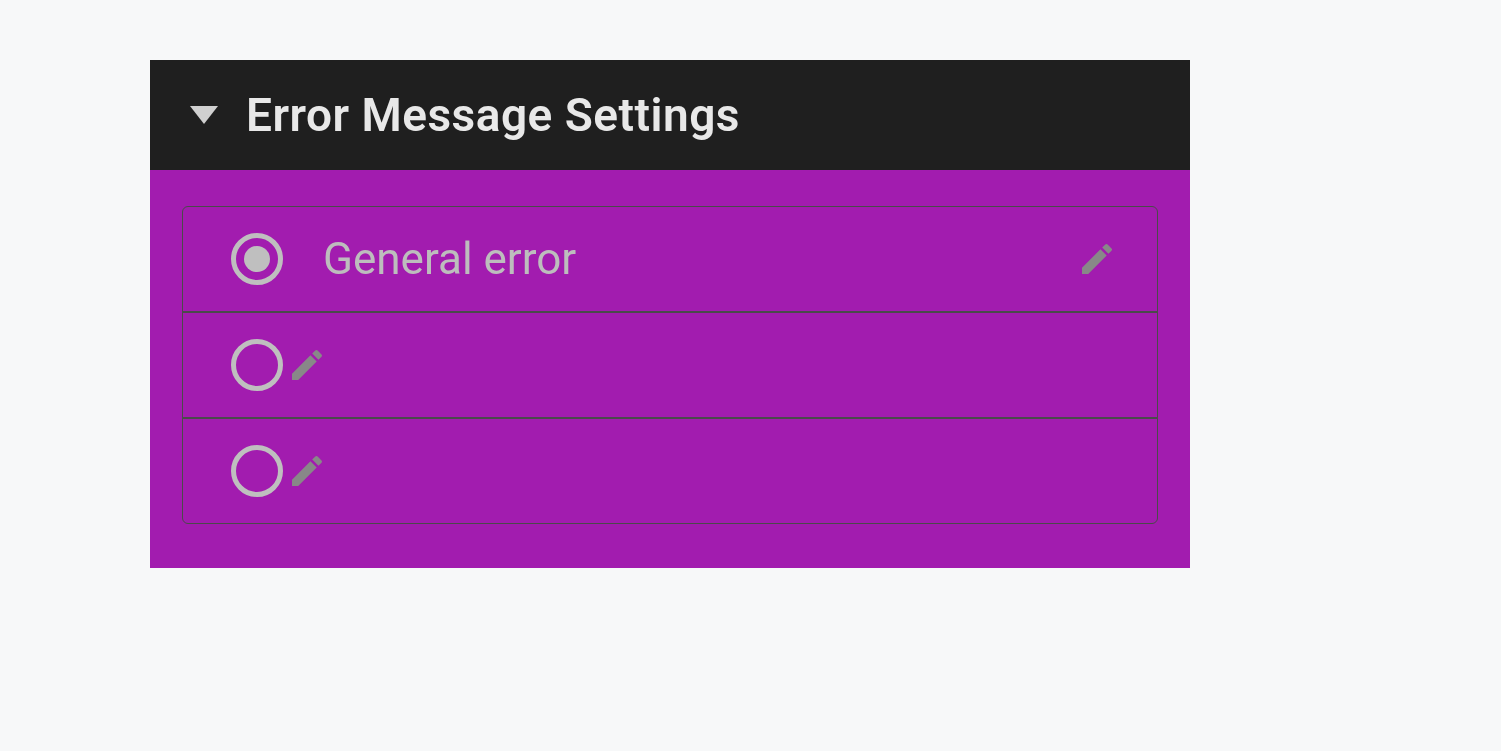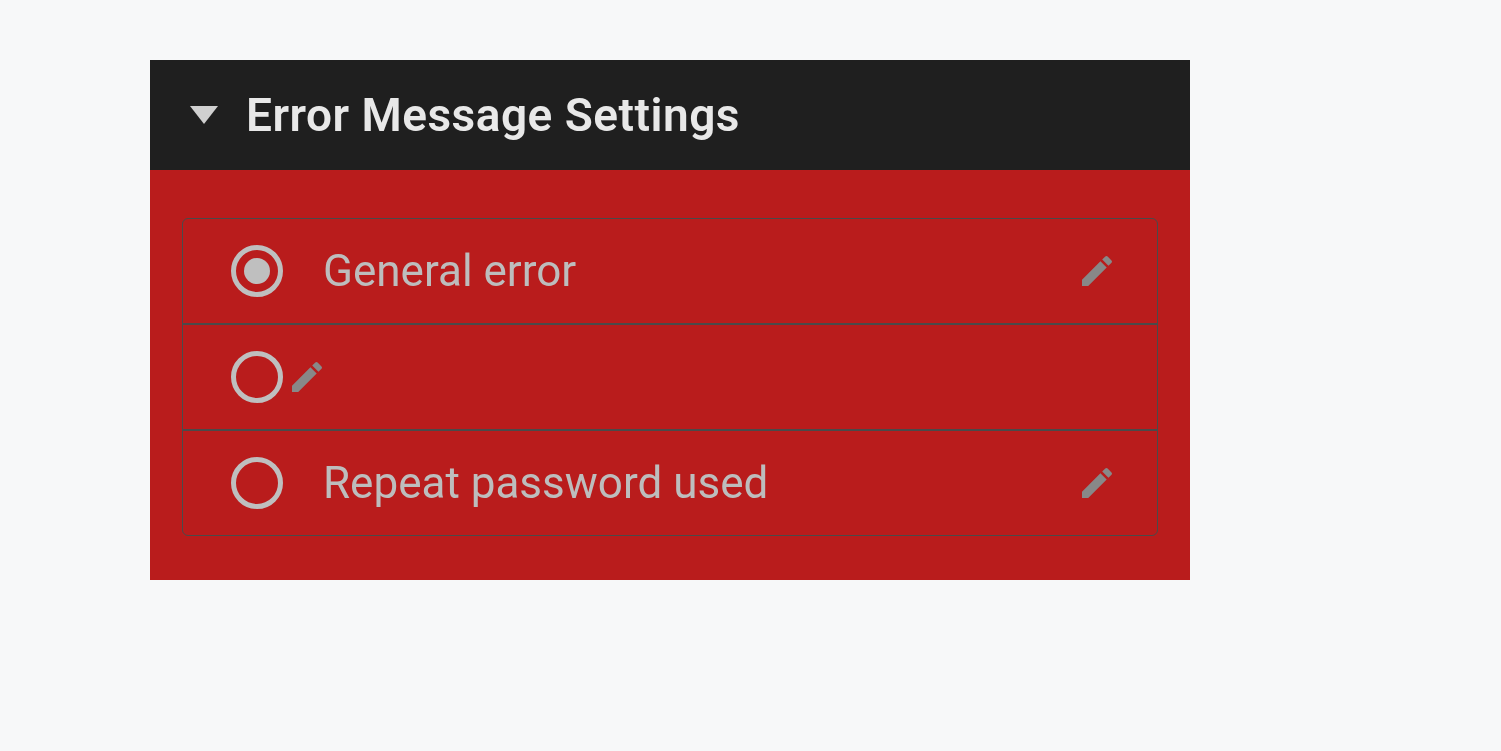--- a/index.html
+++ b/index.html
@@ -12,21 +12,21 @@
       height: 751px;
       background: #f7f8f9;
       font-family: -apple-system, BlinkMacSystemFont, "Segoe UI", Roboto, Helvetica, Arial, sans-serif;
       display: flex;
       align-items: flex-start;
       justify-content: flex-start;
       padding: 60px 0 0 150px;
     }
     .panel {
       width: 1040px;
-      background: #b91c1c;
+      background: #a21caf;
       overflow: hidden;
     }
     .panel-header {
       background: #1f1f1f;
       padding: 28px 40px;
       display: flex;
       align-items: center;
       gap: 28px;
       cursor: pointer;
     }
@@ -37,21 +37,21 @@
       border-right: 14px solid transparent;
       border-top: 18px solid #d0d0d0;
     }
     .panel-title {
       color: #e8e8e8;
       font-size: 46px;
       font-weight: 600;
       letter-spacing: 0.5px;
     }
     .panel-body {
-      padding: 48px 32px 44px 32px;
+      padding: 36px 32px 44px 32px;
     }
     .option-list {
       border: 1px solid #4a4a4a;
       border-radius: 6px;
       overflow: hidden;
     }
     .option-row {
       display: flex;
       align-items: center;
       padding: 26px 36px 26px 48px;
@@ -126,21 +126,20 @@
         <div class="radio"></div>
         <div class="edit-btn">
           <svg viewBox="0 0 24 24">
             <path d="M3 17.25V21h3.75L17.81 9.94l-3.75-3.75L3 17.25zM20.71 7.04a1 1 0 0 0 0-1.41l-2.34-2.34a1 1 0 0 0-1.41 0l-1.83 1.83 3.75 3.75 1.83-1.83z"></path>
           </svg>
         </div>
       </div>
 
       <div class="option-row">
         <div class="radio"></div>
-        <div class="option-label">Repeat password used</div>
         <div class="edit-btn">
           <svg viewBox="0 0 24 24">
             <path d="M3 17.25V21h3.75L17.81 9.94l-3.75-3.75L3 17.25zM20.71 7.04a1 1 0 0 0 0-1.41l-2.34-2.34a1 1 0 0 0-1.41 0l-1.83 1.83 3.75 3.75 1.83-1.83z"></path>
           </svg>
         </div>
       </div>
 
     </div>
   </div>
 </div>

